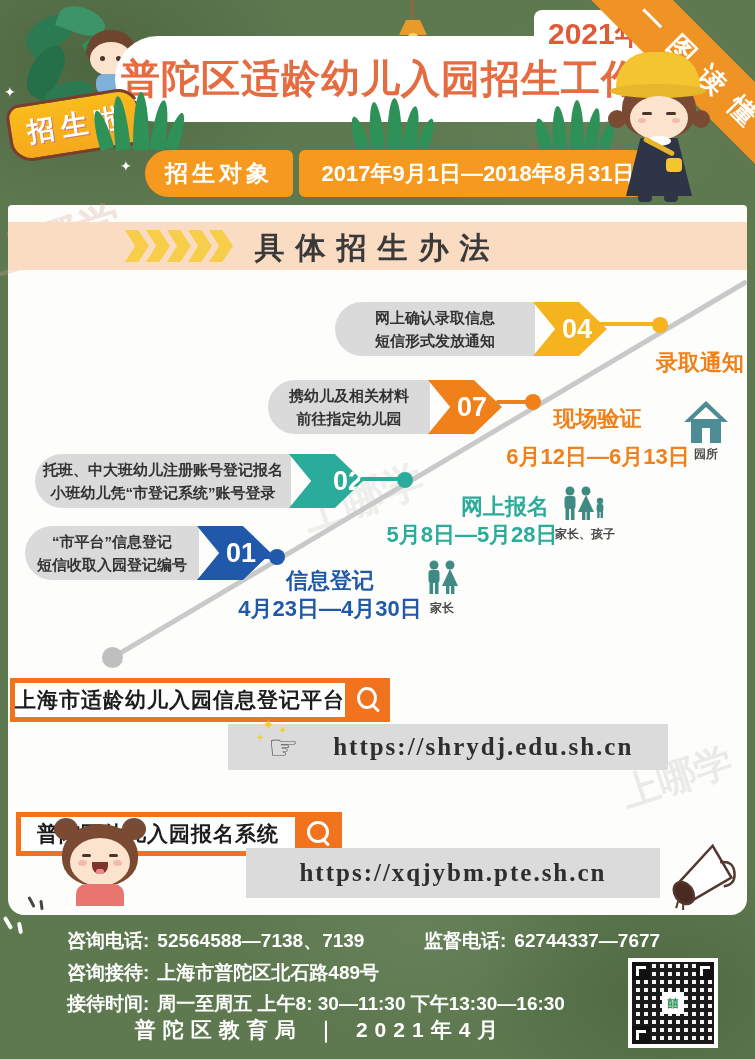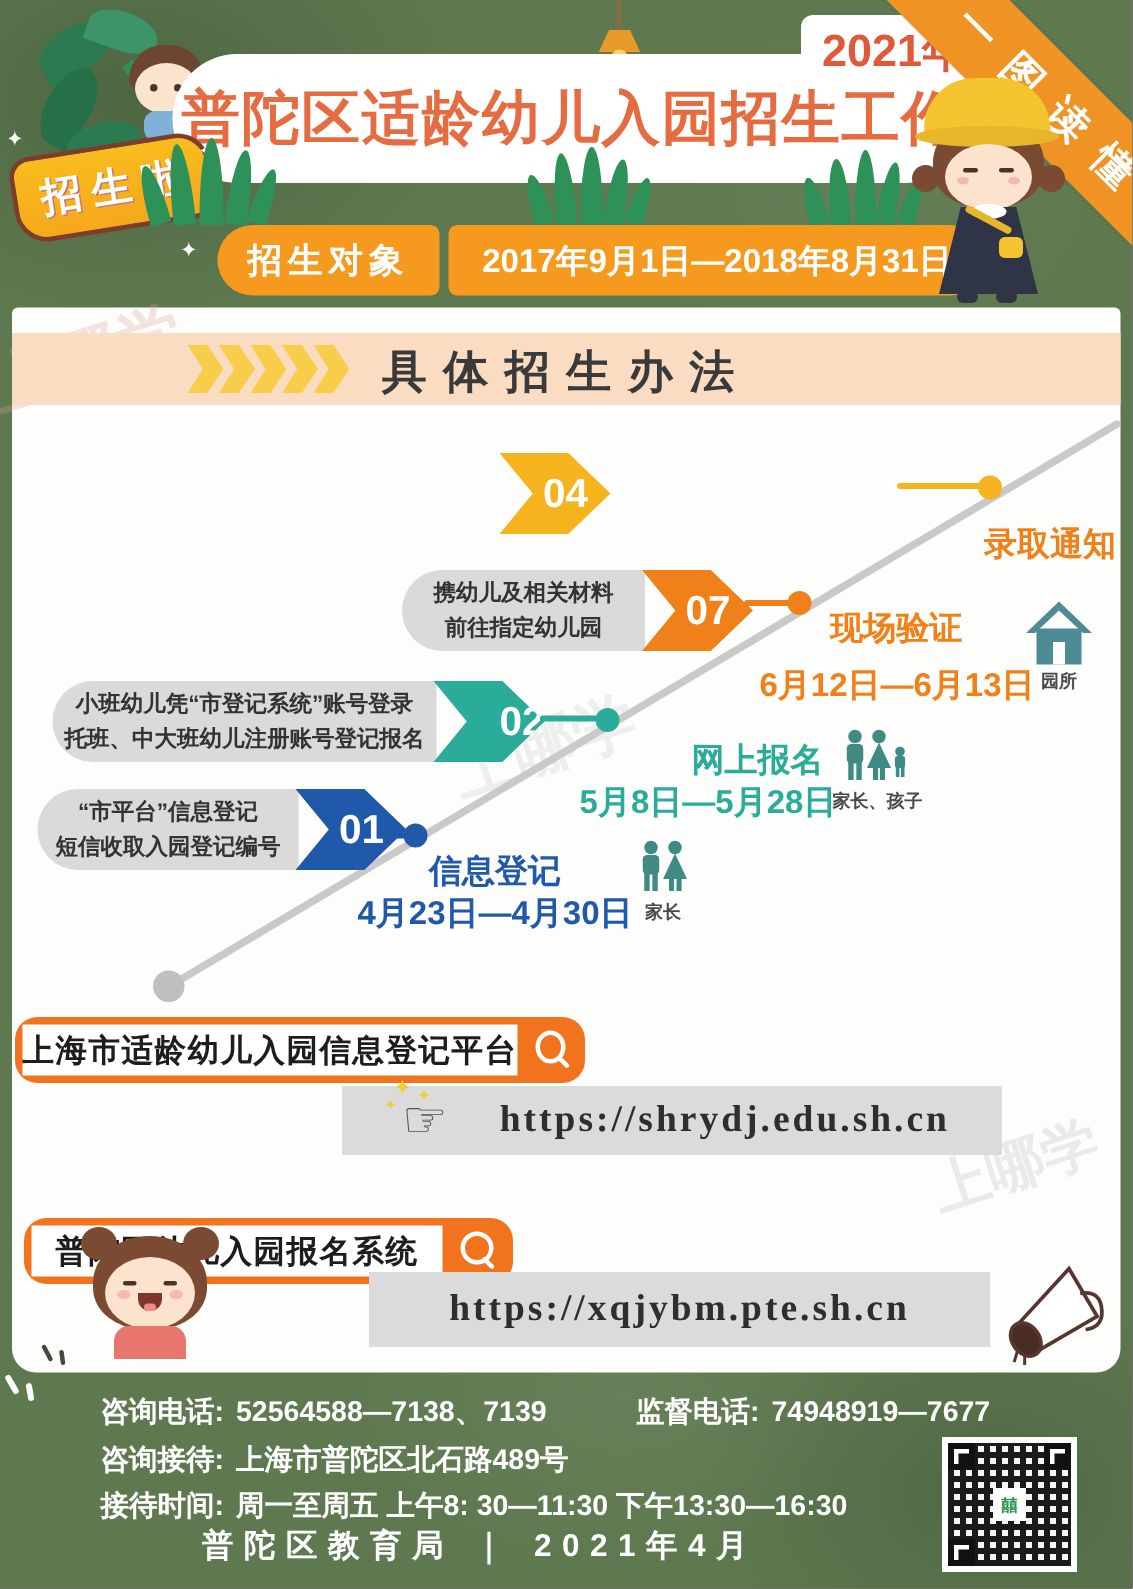--- a/index.html
+++ b/index.html
@@ -61,21 +61,21 @@
     justify-content:center;align-items:center;color:#333;font-weight:bold;font-size:15px;line-height:1.55;
     white-space:nowrap;}
   .step-arrow{width:74px;margin-left:-2px;display:flex;align-items:center;justify-content:center;
     clip-path:polygon(0 0,62% 0,100% 50%,62% 100%,0 100%,30% 50%);}
   .step-arrow span{color:#fff;font-size:27px;font-weight:bold;padding-left:14px;}
   .conn{position:absolute;height:4px;border-radius:2px;}
   .dot{position:absolute;width:16px;height:16px;border-radius:50%;}
   .stage{position:absolute;font-weight:bold;font-size:22px;text-align:center;white-space:nowrap;}
   .actor-label{position:absolute;font-size:12px;font-weight:bold;color:#4A4A4A;text-align:center;white-space:nowrap;}
   
-  .search-box{background:#F2731D;border-radius:15px;display:flex;align-items:center;padding:5px;}
+  .search-box{background:#F2731D;border-radius:0;display:flex;align-items:center;padding:5px;}
   .search-inner{background:#fff;height:34px;flex:1;display:flex;align-items:center;justify-content:center;}
   .search-inner span{color:#1d1d1d;font-weight:bold;font-size:21px;letter-spacing:1px;white-space:nowrap;}
   .mag{width:16px;height:16px;border:3px solid #fff;border-radius:50%;position:relative;margin:0 8px 4px 12px;}
   .mag:after{content:"";position:absolute;width:3px;height:10px;background:#fff;left:14px;top:13px;
     transform:rotate(-45deg);border-radius:2px;}
   .url-bar{background:#DBDBDB;display:flex;align-items:center;}
   .url-bar .url{font-family:"Liberation Serif","DejaVu Serif",serif;font-weight:bold;color:#2E2E2E;
     font-size:25px;letter-spacing:2px;flex:1;text-align:center;white-space:nowrap;}
   .hand{font-size:34px;color:#55504a;line-height:1;}
   .spark-y{color:#EFCE3C;font-size:15px;position:absolute;}
@@ -197,20 +197,24 @@
     <div class="chev" style="left:159px;"></div>
     <div class="chev" style="left:180px;"></div>
     <div class="chev" style="left:201px;"></div>
   </div>
   <div class="abs heading-text">具体招生办法</div>
 
   <div class="abs diag-line"></div>
   <div class="abs diag-end"></div>
 
   <div class="abs step" style="left:335px;top:302px;">
+    <div class="step-body" style="width:200px;">
+      <span>网上确认录取信息</span>
+      <span>短信形式发放通知</span>
+    </div>
     <div class="step-arrow" style="background:#F5B31D;">
         <span>04</span>
       </div>
   </div>
   <div class="conn" style="left:598px;top:322px;width:56px;background:#F5B31D;"></div>
   <div class="dot" style="left:652px;top:317px;background:#F5B31D;"></div>
   <div class="stage" style="left:640px;top:348px;width:120px;color:#F0811A;">录取通知</div>
   <svg class="abs" style="left:683px;top:400px;" width="46" height="44" viewBox="0 0 46 44">
     <polygon points="23,1 45,22 39,22 23,7 7,22 1,22" fill="#4D8C94"></polygon>
     <rect x="8" y="19" width="30" height="24" fill="#4D8C94"></rect>
@@ -227,22 +231,22 @@
         <span>07</span>
       </div>
   </div>
   <div class="conn" style="left:496px;top:400px;width:36px;background:#F0811A;"></div>
   <div class="dot" style="left:525px;top:394px;background:#F0811A;"></div>
   <div class="stage" style="left:540px;top:404px;width:115px;color:#F0811A;">现场验证</div>
   <div class="stage" style="left:498px;top:442px;width:200px;color:#F0811A;">6月12日—6月13日</div>
 
   <div class="abs step" style="left:35px;top:454px;">
     <div class="step-body" style="width:256px;">
+      <span>托班、中大班幼儿注册账号登记报名</span>
       <span>小班幼儿凭“市登记系统”账号登录</span>
-      <span>托班、中大班幼儿注册账号登记报名</span>
     </div>
     <div class="step-arrow" style="background:#2BAC9A;justify-content:flex-end;">
         <span>02</span>
       </div>
   </div>
   <div class="conn" style="left:360px;top:477px;width:42px;background:#2BAC9A;"></div>
   <div class="dot" style="left:397px;top:472px;background:#2BAC9A;"></div>
   <div class="stage" style="left:425px;top:492px;width:160px;color:#2BAC9A;">网上报名</div>
   <div class="stage" style="left:383px;top:520px;width:178px;color:#2BAC9A;">5月8日—5月28日</div>
   <svg class="abs" style="left:560px;top:486px;" width="56" height="38" viewBox="0 0 56 38">
@@ -340,21 +344,21 @@
   </div>
   <div class="tick dark" style="left:30px;top:896px;width:3px;height:12px;transform:rotate(-28deg);"></div>
   <div class="tick dark" style="left:40px;top:900px;width:3px;height:10px;transform:rotate(-8deg);"></div>
   <div class="tick" style="left:6px;top:916px;width:4px;height:14px;transform:rotate(-30deg);"></div>
   <div class="tick" style="left:18px;top:922px;width:4px;height:12px;transform:rotate(-10deg);"></div>
 
   <div class="fline" style="left:35px;top:928px;">
     <span class="flabel">咨询电话:</span><span>52564588—7138、7139</span>
   </div>
   <div class="fline" style="left:392px;top:928px;">
-    <span class="flabel">监督电话:</span><span>74948919—7677</span>
+    <span class="flabel">监督电话:</span><span>62744337—7677</span>
   </div>
   <div class="fline" style="left:35px;top:960px;">
     <span class="flabel">咨询接待:</span><span>上海市普陀区北石路489号</span>
   </div>
   <div class="fline" style="left:35px;top:991px;">
     <span class="flabel">接待时间:</span><span>周一至周五 上午8: 30—11:30 下午13:30—16:30</span>
   </div>
   <div class="abs org-line">
     <span>普陀区教育局</span>
     <span>｜</span>

